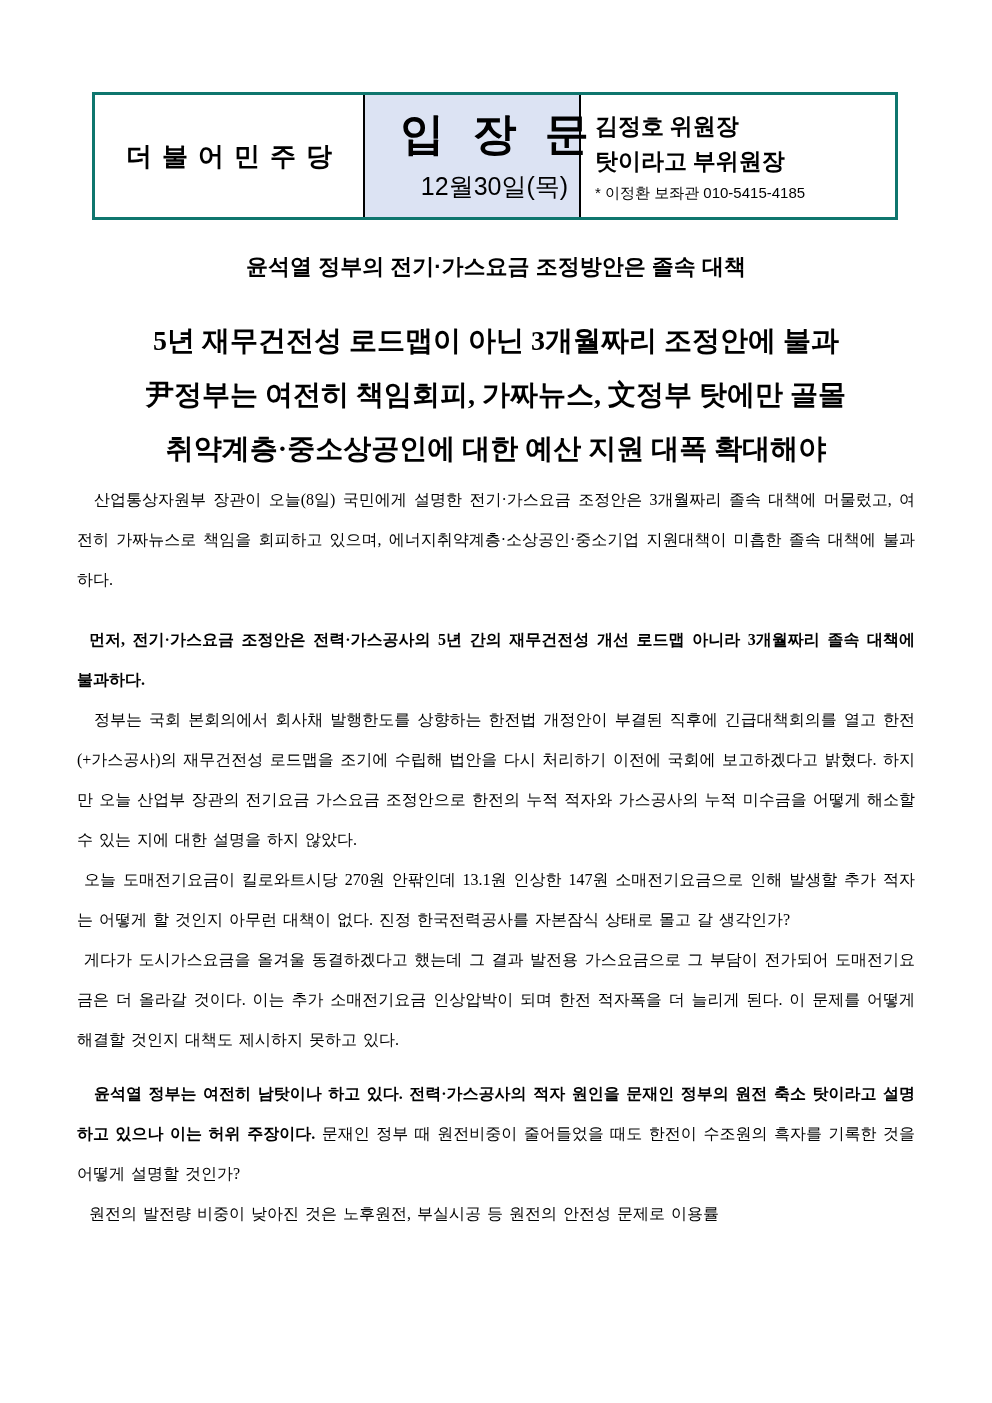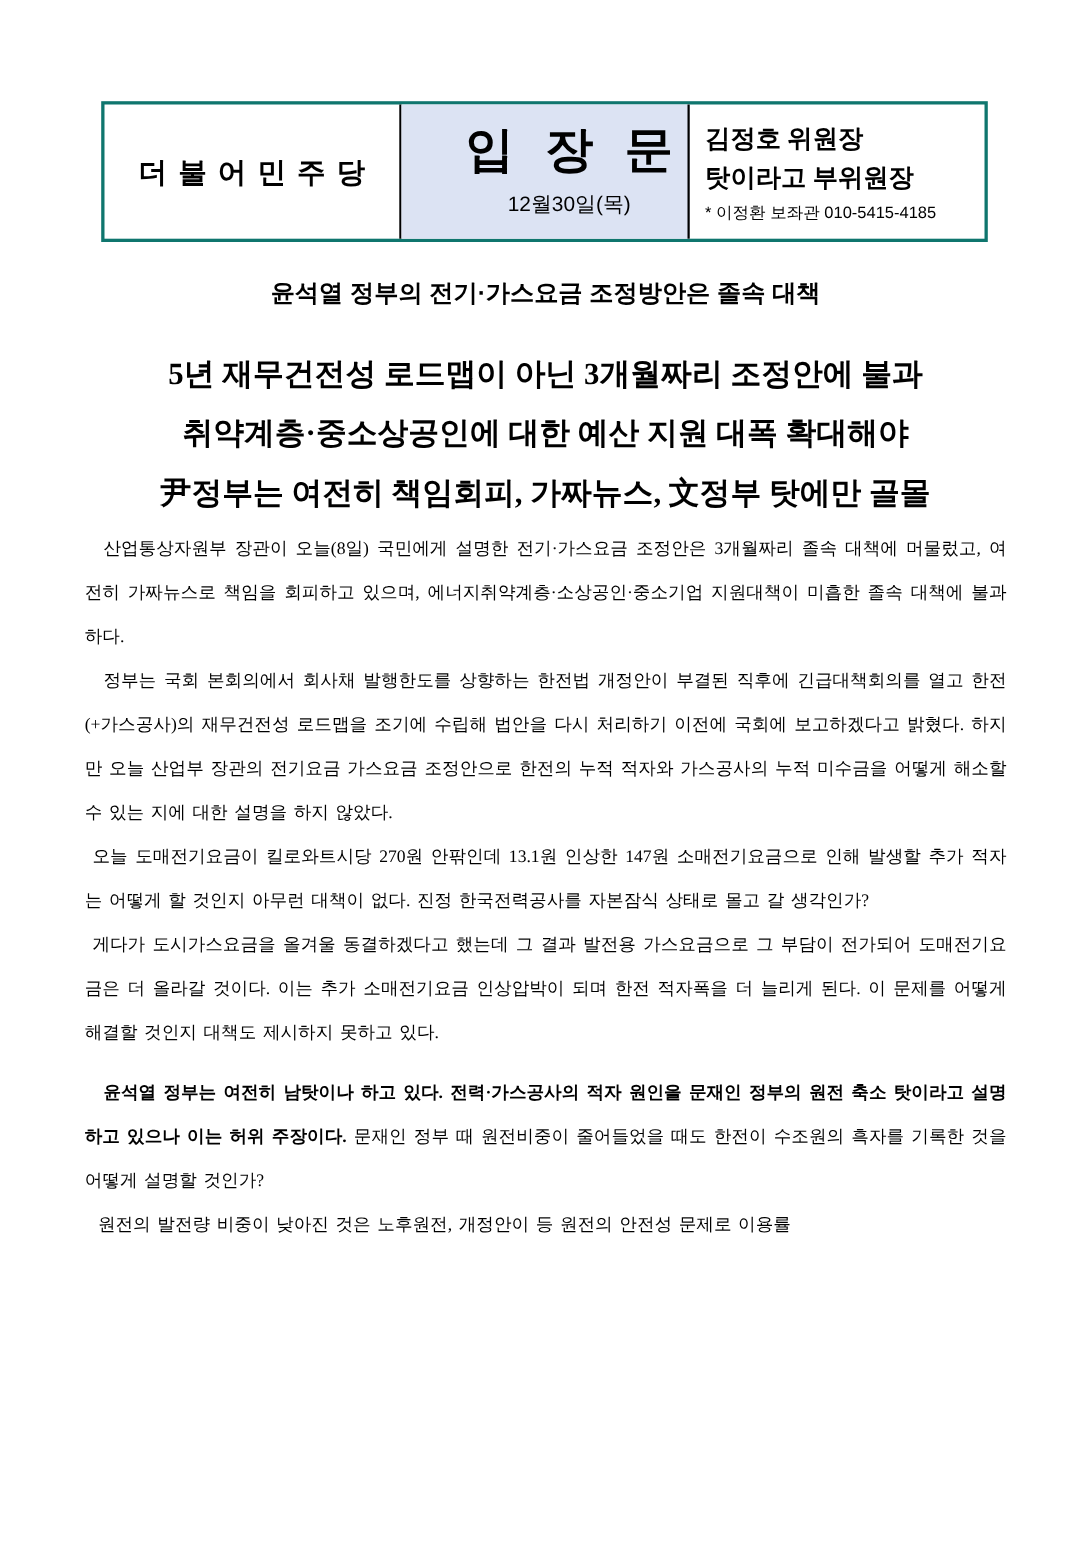--- a/index.html
+++ b/index.html
@@ -22,21 +22,21 @@
     display: flex;
     border: 3px solid #0f766e;
   }
   .ht-cell {
     display: flex;
     flex-direction: column;
     justify-content: center;
     align-items: center;
   }
   .cell-org   { width: 270px; border-right: 2px solid #000; }
-  .cell-doc   { width: 262px; border-right: 2px solid #000; background: #dce3f3; padding-left: 45px; }
+  .cell-doc   { width: 216px; border-right: 2px solid #000; background: #dce3f3; padding-left: 45px; }
   .cell-names { width: 260px; align-items: flex-start; padding-left: 14px; }
 
   .org-line {
     font-family: "Liberation Sans", sans-serif;
     font-weight: bold;
     font-size: 26px;
     line-height: 47px;
     white-space: nowrap;
   }
   .org-line1 { letter-spacing: 10px; margin-right: -10px; }
@@ -46,21 +46,21 @@
     font-family: "Liberation Sans", sans-serif;
     font-weight: bold;
     font-size: 44px;
     line-height: 48px;
     letter-spacing: 8px;
     margin-right: -8px;
     white-space: nowrap;
   }
   .doc-date {
     font-family: "Liberation Sans", sans-serif;
-    font-size: 19px;
+    font-size: 25px;
     margin-top: 12px;
     white-space: nowrap;
   }
 
   .name-line {
     font-family: Liberation Serif, serif;
     font-weight: bold;
     font-size: 23px;
     line-height: 35px;
     white-space: nowrap;
@@ -131,26 +131,27 @@
     <div class="ht-cell cell-names">
       <div class="name-line">김정호 위원장</div>
       <div class="name-line">탓이라고 부위원장</div>
       <div class="aide-line">* 이정환 보좌관 010-5415-4185</div>
     </div>
   </div>
 
   <div class="main-title">윤석열 정부의 전기·가스요금 조정방안은 졸속 대책</div>
   <div class="subtitles">
     <div>5년 재무건전성 로드맵이 아닌 3개월짜리 조정안에 불과</div>
+    <div>尹정부는 여전히 책임회피, 가짜뉴스, 文정부 탓에만 골몰</div>
     <div>취약계층·중소상공인에 대한 예산 지원 대폭 확대해야</div>
-    <div>尹정부는 여전히 책임회피, 가짜뉴스, 文정부 탓에만 골몰</div>
   </div>
 
   <div class="body-text">
     <p class="ind-lg">산업통상자원부 장관이 오늘(8일) 국민에게 설명한 전기·가스요금 조정안은 3개월짜리 졸속 대책에 머물렀고, 여전히 가짜뉴스로 책임을 회피하고 있으며, 에너지취약계층·소상공인·중소기업 지원대책이 미흡한 졸속 대책에 불과하다.</p>
+    <p class="ind-md bold gap-lg">먼저, 전기·가스요금 조정안은 전력·가스공사의 5년 간의 재무건전성 개선 로드맵 아니라 3개월짜리 졸속 대책에 불과하다.</p>
     <p class="ind-lg">정부는 국회 본회의에서 회사채 발행한도를 상향하는 한전법 개정안이 부결된 직후에 긴급대책회의를 열고 한전(+가스공사)의 재무건전성 로드맵을 조기에 수립해 법안을 다시 처리하기 이전에 국회에 보고하겠다고 밝혔다. 하지만 오늘 산업부 장관의 전기요금 가스요금 조정안으로 한전의 누적 적자와 가스공사의 누적 미수금을 어떻게 해소할 수 있는 지에 대한 설명을 하지 않았다.</p>
     <p class="ind-sm">오늘 도매전기요금이 킬로와트시당 270원 안팎인데 13.1원 인상한 147원 소매전기요금으로 인해 발생할 추가 적자는 어떻게 할 것인지 아무런 대책이 없다. 진정 한국전력공사를 자본잠식 상태로 몰고 갈 생각인가?</p>
     <p class="ind-sm">게다가 도시가스요금을 올겨울 동결하겠다고 했는데 그 결과 발전용 가스요금으로 그 부담이 전가되어 도매전기요금은 더 올라갈 것이다. 이는 추가 소매전기요금 인상압박이 되며 한전 적자폭을 더 늘리게 된다. 이 문제를 어떻게 해결할 것인지 대책도 제시하지 못하고 있다.</p>
     <p class="ind-lg gap-md"><span class="bold">윤석열 정부는 여전히 남탓이나 하고 있다. 전력·가스공사의 적자 원인을 문재인 정부의 원전 축소 탓이라고 설명하고 있으나 이는 허위 주장이다.</span><span> 문재인 정부 때 원전비중이 줄어들었을 때도 한전이 수조원의 흑자를 기록한 것을 어떻게 설명할 것인가?</span></p>
-    <p class="ind-md">원전의 발전량 비중이 낮아진 것은 노후원전, 개정안이 등 원전의 안전성 문제로 이용률</p>
+    <p class="ind-md">원전의 발전량 비중이 낮아진 것은 노후원전, 부실시공 등 원전의 안전성 문제로 이용률</p>
   </div>
 
 </div>
 
 </body></html>

